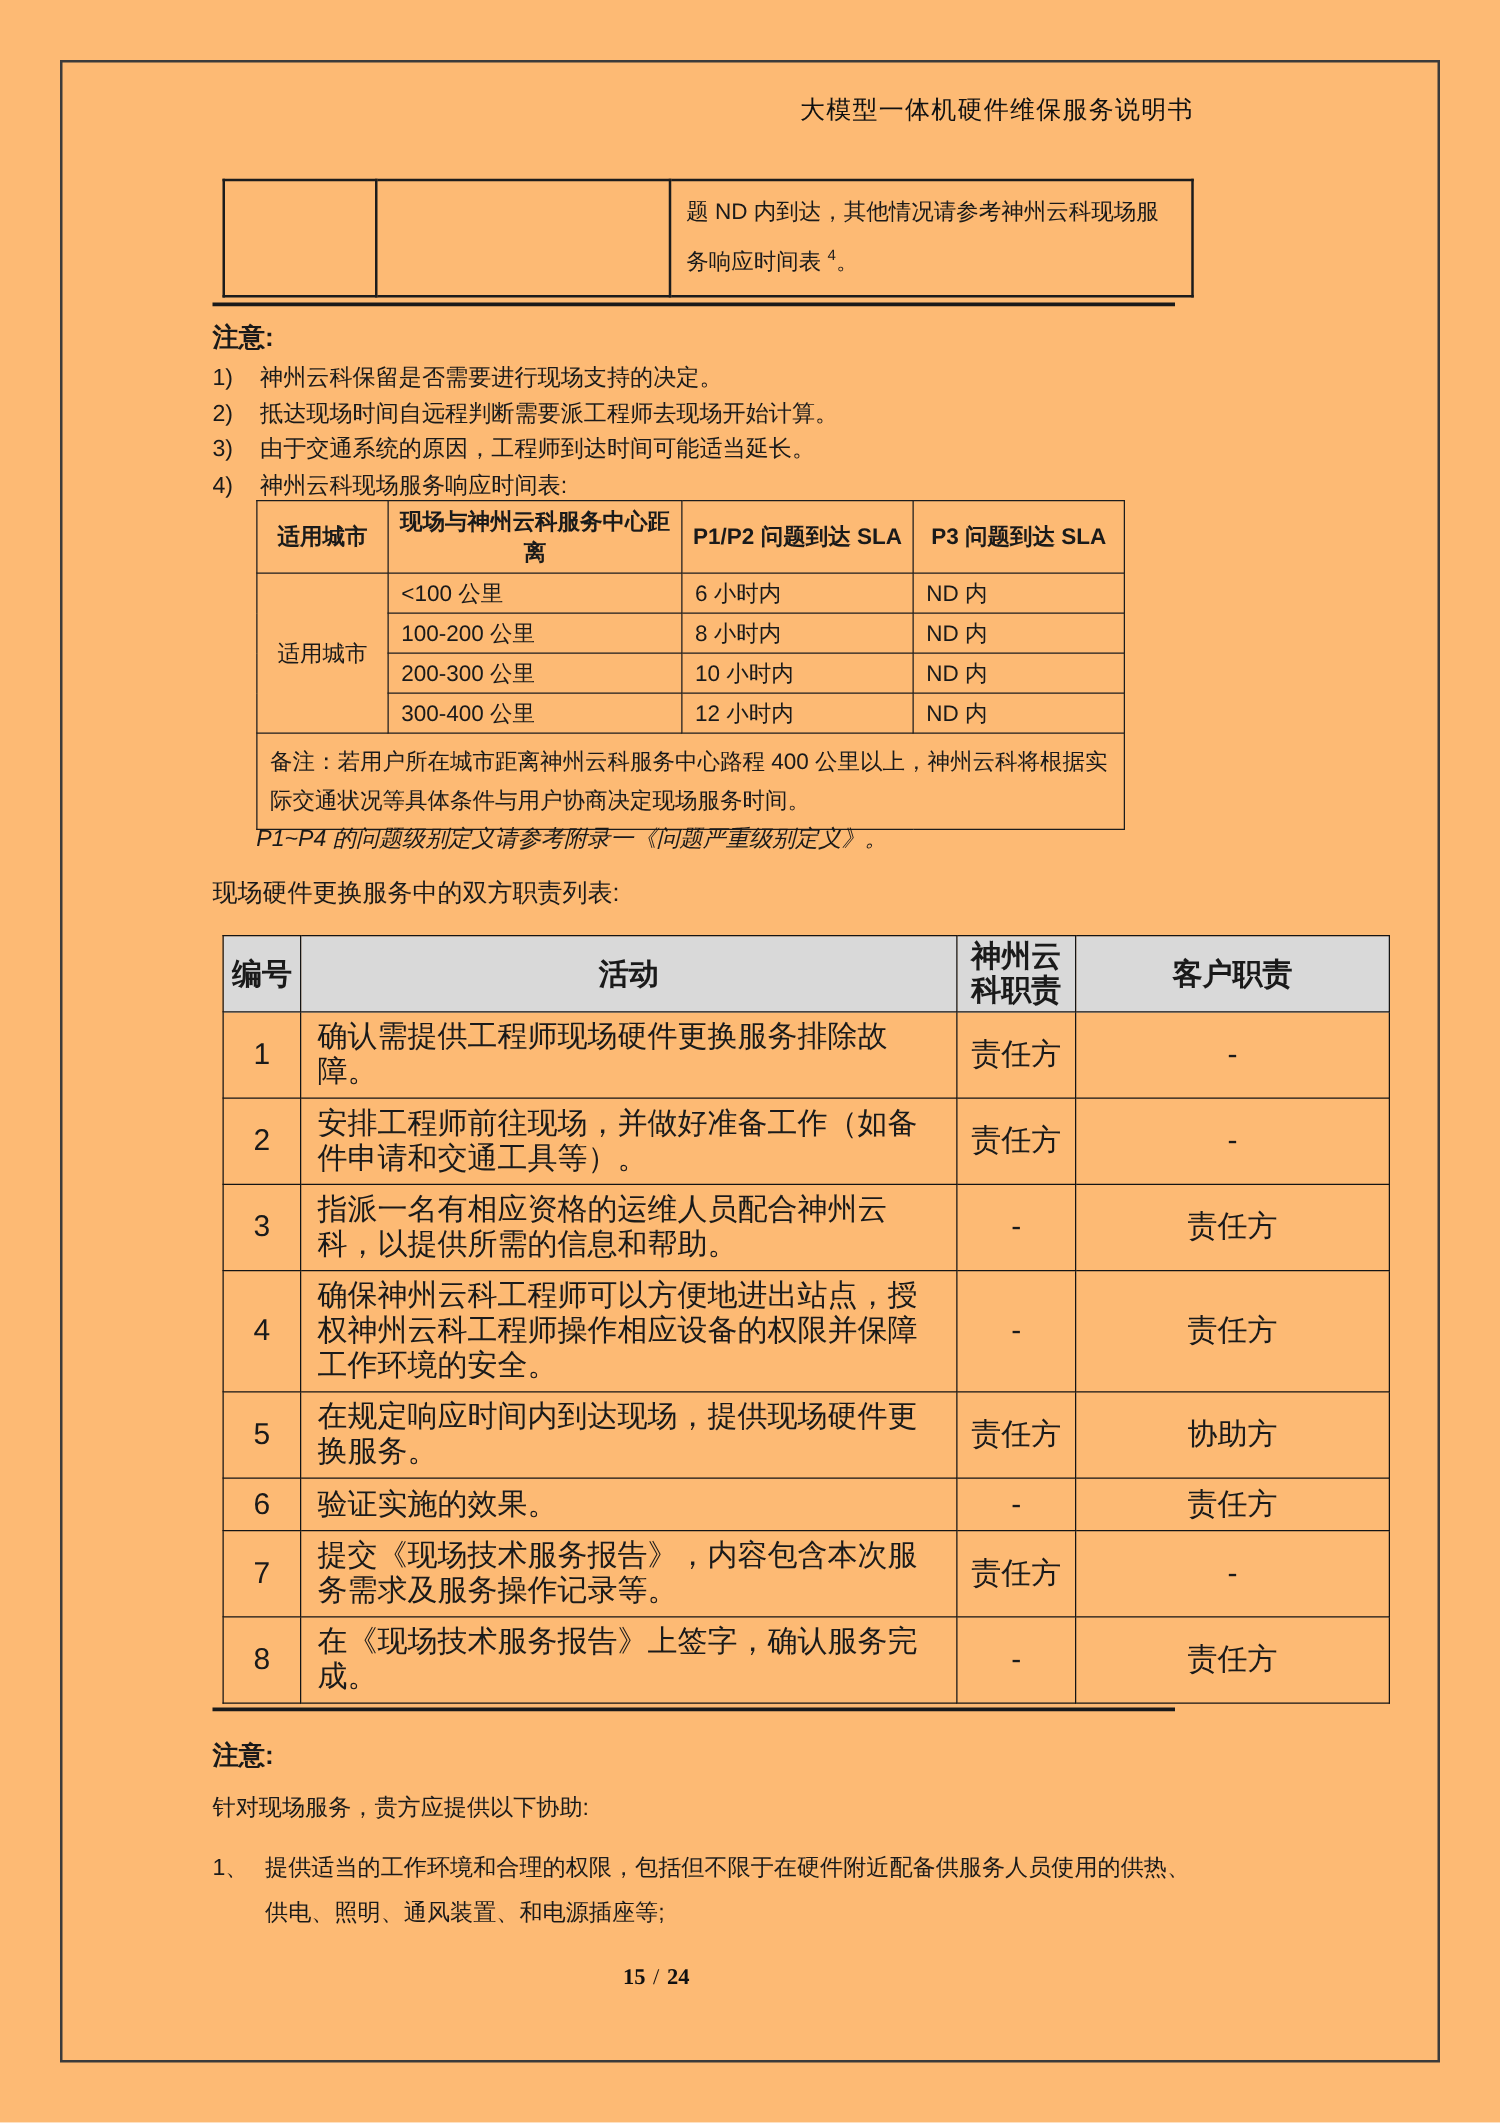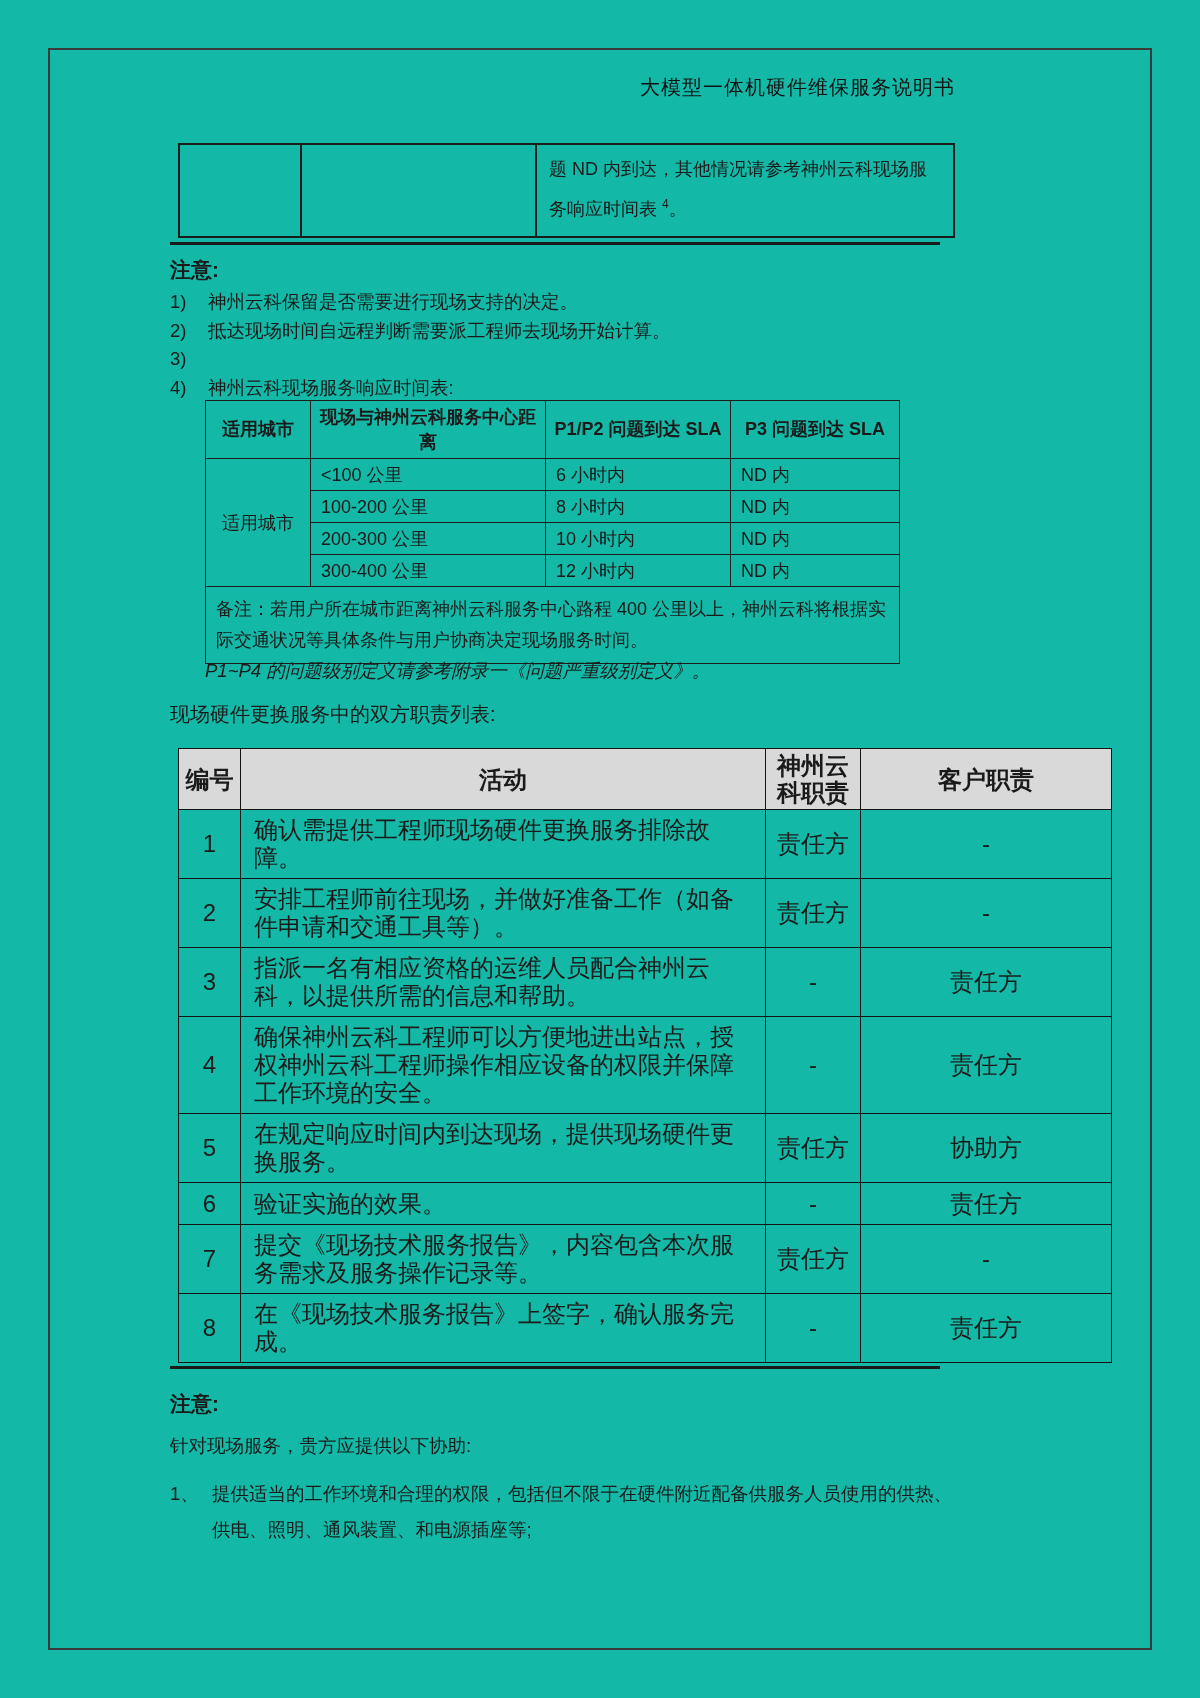--- a/index.html
+++ b/index.html
@@ -2,21 +2,21 @@
 <html><head>
 <meta charset="utf-8">
 <style>
   * { margin:0; padding:0; box-sizing:border-box; }
   html,body { background:#ffffff; }
   body {
     width:1200px; height:1698px; position:relative;
     font-family:"Liberation Sans", sans-serif;
     color:#1a1a1a;
   }
-  .page { position:absolute; inset:0; width:1200px; height:1698px; background:#14b8a6; overflow:hidden; }
+  .page { position:absolute; inset:0; width:1200px; height:1698px; background:#fdba74; overflow:hidden; }
   .frame { position:absolute; left:48px; top:48px; width:1104px; height:1602px; border:2px solid #3b3b3b; }
 
   .header-title {
     position:absolute; top:74px; left:48px; width:907px; text-align:right;
     font-family:"Liberation Serif","DejaVu Serif",serif; font-size:20px; color:#111; letter-spacing:1px;
   }
 
   table { border-collapse:collapse; table-layout:fixed; }
 
   
@@ -99,20 +99,21 @@
     <div class="list-item">
       <span class="num">1)</span>
       <span class="txt">神州云科保留是否需要进行现场支持的决定。</span>
     </div>
     <div class="list-item">
       <span class="num">2)</span>
       <span class="txt">抵达现场时间自远程判断需要派工程师去现场开始计算。</span>
     </div>
     <div class="list-item">
       <span class="num">3)</span>
+      <span class="txt">由于交通系统的原因，工程师到达时间可能适当延长。</span>
     </div>
     <div class="list-item">
       <span class="num">4)</span>
       <span class="txt">神州云科现场服务响应时间表:</span>
     </div>
   </div>
 
   <table class="sla">
     <colgroup>
         <col style="width:105px">
@@ -226,13 +227,16 @@
   <div class="rule rule2"></div>
 
   <div class="note-heading nh2">注意:</div>
   <div class="note2-intro">针对现场服务，贵方应提供以下协助:</div>
 
   <div class="note2-item">
     <span class="num">1、</span>
     <span class="txt">提供适当的工作环境和合理的权限，包括但不限于在硬件附近配备供服务人员使用的供热、供电、照明、通风装置、和电源插座等;</span>
   </div>
 
+  <div class="footer">
+    <span>15</span><span class="sep">/</span><span>24</span>
+  </div>
 </div>
 
 </body></html>

